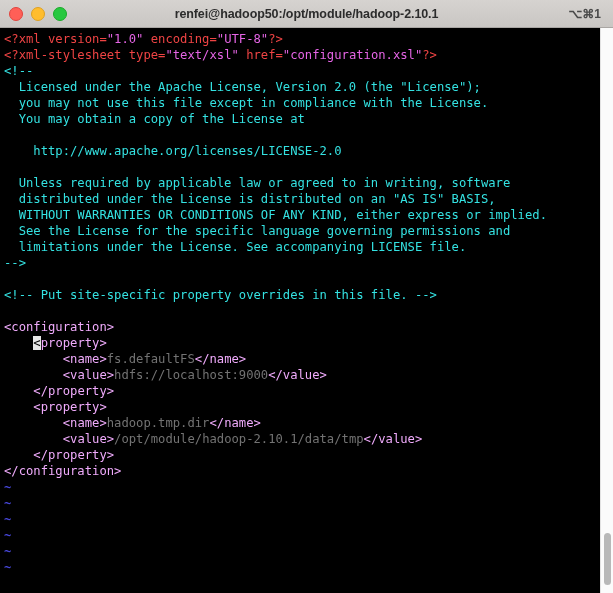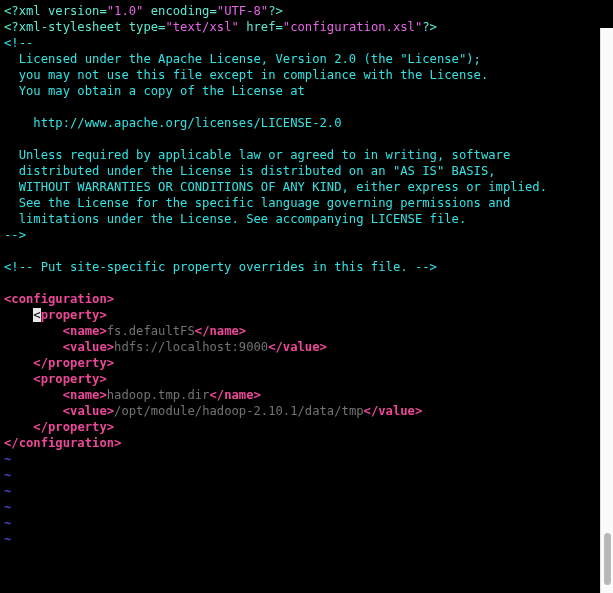--- a/index.html
+++ b/index.html
@@ -85,24 +85,24 @@
     font-size: 12.2px;
     line-height: 16px;
     white-space: pre;
   }
   .row {
     height: 16px;
     white-space: pre;
   }
 
   
-  .c-green   { color: #5eead4; }       
+  .c-green   { color: #ef4444; }       
   .c-magenta { color: #e665e6; }       
   .c-cyan    { color: #34e2e2; }       
-  .c-tag     { color: #ec4899; font-weight: bold; }  
+  .c-tag     { color: #f0abfc; font-weight: normal; }  
   .c-text    { color: #737373; }       
   .c-blue    { color: #4646d8; font-weight: bold; }
 
   .cursor {
     background: #e8e8e8;
     color: #000;
   }
 
   
   .statusline {
@@ -141,20 +141,29 @@
     height: 52px;
     background: #b8b8b8;
     border-radius: 4px;
   }
 </style>
 </head>
 <body>
 
 <div class="window">
 
+  <div class="titlebar">
+    <div class="traffic">
+      <span class="dot close"></span>
+      <span class="dot min"></span>
+      <span class="dot max"></span>
+    </div>
+    <div class="title-text">renfei@hadoop50:/opt/module/hadoop-2.10.1</div>
+    <div class="title-shortcut">⌥⌘1</div>
+  </div>
 
   <div class="term">
     <div class="screen" id="screen"><div class="row"><span class="c-green">&lt;?xml version=</span><span class="c-magenta">"1.0"</span><span class="c-green"> encoding=</span><span class="c-magenta">"UTF-8"</span><span class="c-green">?&gt;</span></div><div class="row"><span class="c-green">&lt;?xml-stylesheet type=</span><span class="c-magenta">"text/xsl"</span><span class="c-green"> href=</span><span class="c-magenta">"configuration.xsl"</span><span class="c-green">?&gt;</span></div><div class="row"><span class="c-cyan">&lt;!--</span></div><div class="row"><span class="c-cyan">  Licensed under the Apache License, Version 2.0 (the "License");</span></div><div class="row"><span class="c-cyan">  you may not use this file except in compliance with the License.</span></div><div class="row"><span class="c-cyan">  You may obtain a copy of the License at</span></div><div class="row">&nbsp;</div><div class="row"><span class="c-cyan">    http://www.apache.org/licenses/LICENSE-2.0</span></div><div class="row">&nbsp;</div><div class="row"><span class="c-cyan">  Unless required by applicable law or agreed to in writing, software</span></div><div class="row"><span class="c-cyan">  distributed under the License is distributed on an "AS IS" BASIS,</span></div><div class="row"><span class="c-cyan">  WITHOUT WARRANTIES OR CONDITIONS OF ANY KIND, either express or implied.</span></div><div class="row"><span class="c-cyan">  See the License for the specific language governing permissions and</span></div><div class="row"><span class="c-cyan">  limitations under the License. See accompanying LICENSE file.</span></div><div class="row"><span class="c-cyan">--&gt;</span></div><div class="row">&nbsp;</div><div class="row"><span class="c-cyan">&lt;!-- Put site-specific property overrides in this file. --&gt;</span></div><div class="row">&nbsp;</div><div class="row"><span class="c-tag">&lt;configuration&gt;</span></div><div class="row"><span class="c-text">    </span><span class="cursor">&lt;</span><span class="c-tag">property&gt;</span></div><div class="row"><span class="c-text">        </span><span class="c-tag">&lt;name&gt;</span><span class="c-text">fs.defaultFS</span><span class="c-tag">&lt;/name&gt;</span></div><div class="row"><span class="c-text">        </span><span class="c-tag">&lt;value&gt;</span><span class="c-text">hdfs://localhost:9000</span><span class="c-tag">&lt;/value&gt;</span></div><div class="row"><span class="c-text">    </span><span class="c-tag">&lt;/property&gt;</span></div><div class="row"><span class="c-text">    </span><span class="c-tag">&lt;property&gt;</span></div><div class="row"><span class="c-text">        </span><span class="c-tag">&lt;name&gt;</span><span class="c-text">hadoop.tmp.dir</span><span class="c-tag">&lt;/name&gt;</span></div><div class="row"><span class="c-text">        </span><span class="c-tag">&lt;value&gt;</span><span class="c-text">/opt/module/hadoop-2.10.1/data/tmp</span><span class="c-tag">&lt;/value&gt;</span></div><div class="row"><span class="c-text">    </span><span class="c-tag">&lt;/property&gt;</span></div><div class="row"><span class="c-tag">&lt;/configuration&gt;</span></div><div class="row"><span class="c-blue">~</span></div><div class="row"><span class="c-blue">~</span></div><div class="row"><span class="c-blue">~</span></div><div class="row"><span class="c-blue">~</span></div><div class="row"><span class="c-blue">~</span></div><div class="row"><span class="c-blue">~</span></div></div>
 
     <div class="statusline">
       <span class="st-pos">20,5</span>
       
     </div>
   </div>
 

